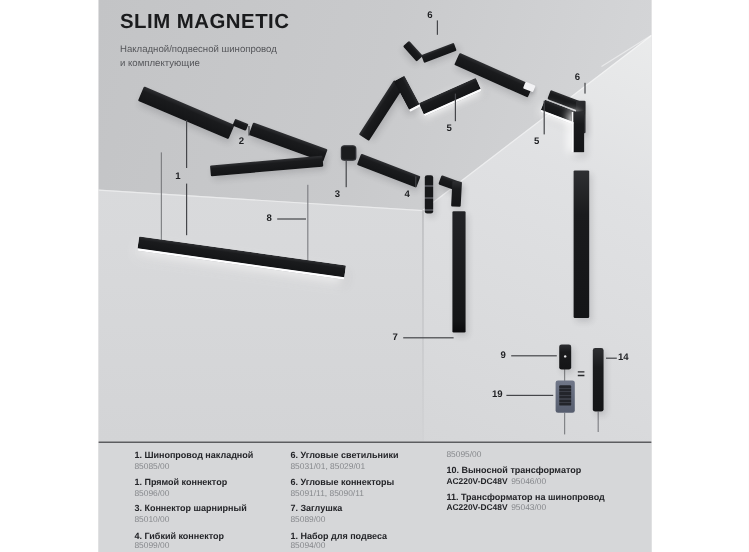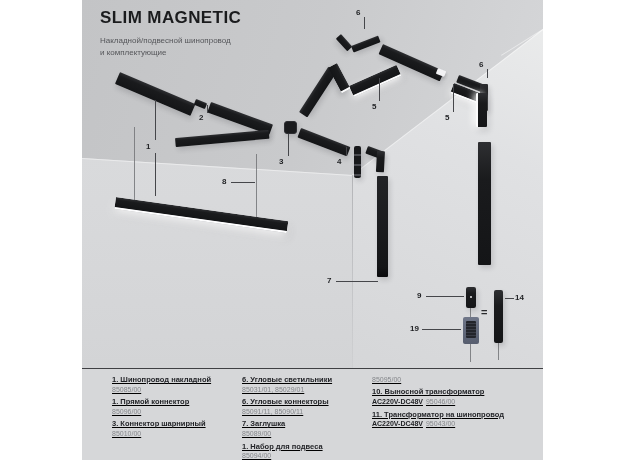--- a/index.html
+++ b/index.html
@@ -46,21 +46,21 @@
   .clh{position:absolute;height:1px;background:#45464a;z-index:24;}
   .eq{position:absolute;font-size:11px;font-weight:bold;color:#2a2b2e;z-index:25;}
 
   
   .legend{position:absolute;left:0;top:368px;width:461px;height:92px;background:#d6d7d9;
           border-top:1.5px solid #3f4043;}
   .lcol{position:absolute;top:6px;}
   .lcol1{left:30px;width:122px;}
   .lcol2{left:160px;width:122px;}
   .lcol3{left:290px;width:165px;}
-  .li{margin-bottom:3px;text-decoration:underline;}
+  .li{margin-bottom:3px;}
   .li-t{font-size:7.5px;font-weight:bold;color:#232428;line-height:1.3;}
   .li-c{font-size:7px;color:#85878b;line-height:1.35;}
   .li-cb:not(:empty){font-weight:bold;color:#232428;margin-right:3px;}
 </style>
 </head>
 <body>
 
 <div class="page">
  <div class="panel">
 
@@ -174,20 +174,24 @@
         <div class="li-c"><span class="li-cb"></span><span>85085/00</span></div>
       </div>
       <div class="li">
         <div class="li-t">1. Прямой коннектор</div>
         <div class="li-c"><span class="li-cb"></span><span>85096/00</span></div>
       </div>
       <div class="li">
         <div class="li-t">3. Коннектор шарнирный</div>
         <div class="li-c"><span class="li-cb"></span><span>85010/00</span></div>
       </div>
+      <div class="li">
+        <div class="li-t">4. Гибкий коннектор</div>
+        <div class="li-c"><span class="li-cb"></span><span>85099/00</span></div>
+      </div>
     </div>
     <div class="lcol lcol2">
       <div class="li">
         <div class="li-t">6. Угловые светильники</div>
         <div class="li-c"><span class="li-cb"></span><span>85031/01, 85029/01</span></div>
       </div>
       <div class="li">
         <div class="li-t">6. Угловые коннекторы</div>
         <div class="li-c"><span class="li-cb"></span><span>85091/11, 85090/11</span></div>
       </div>

